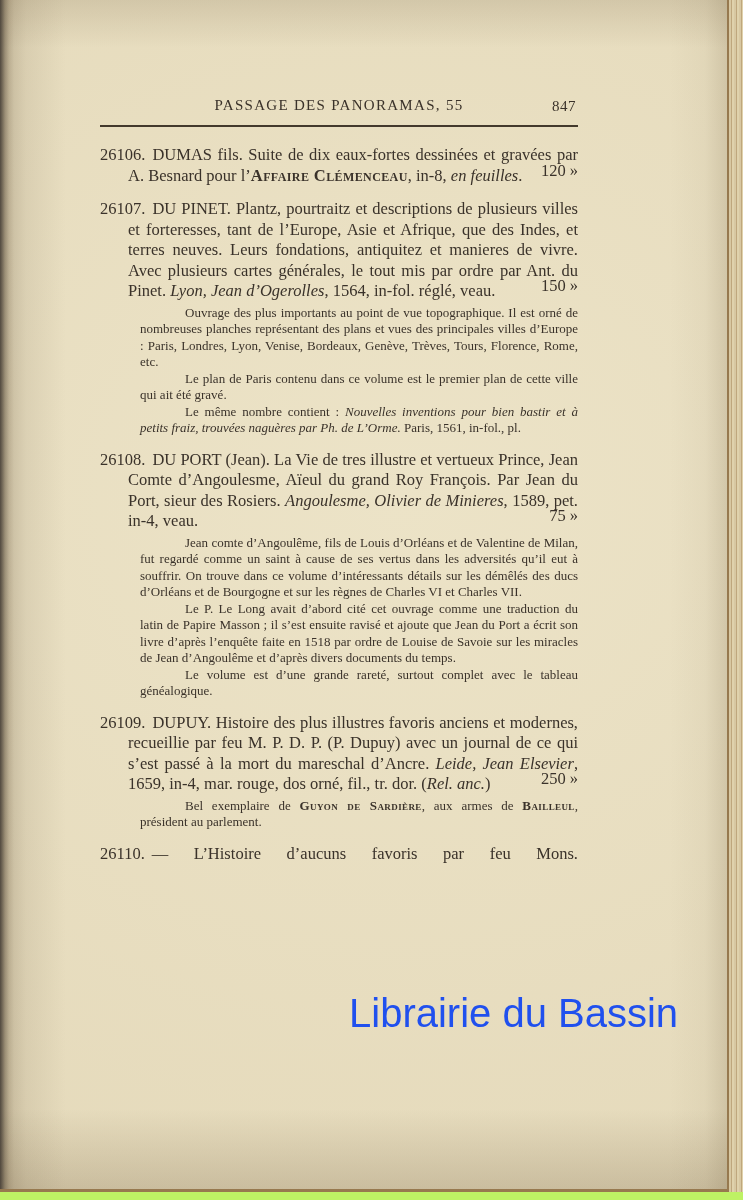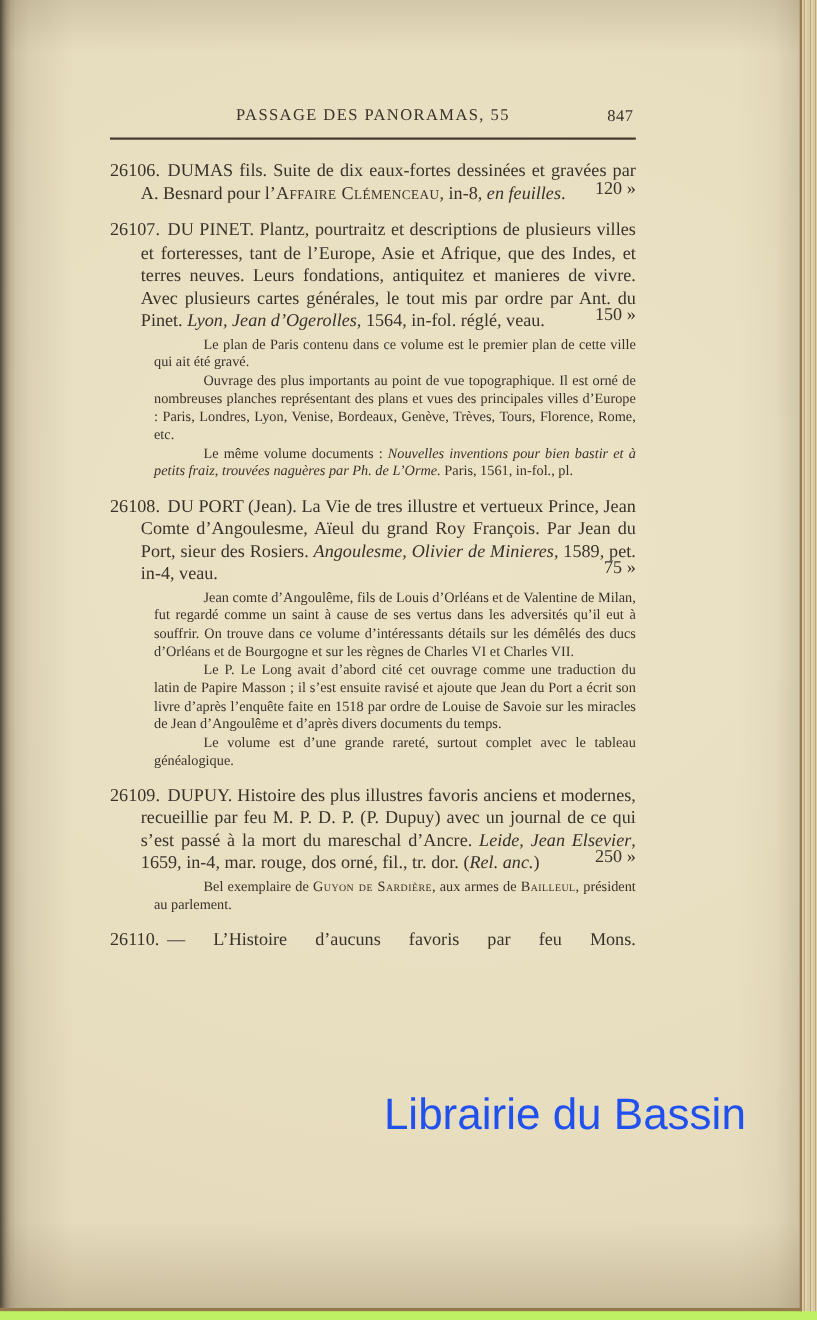--- a/index.html
+++ b/index.html
@@ -40,21 +40,21 @@
   .entry.first { margin-top:18px; }
   .ebody {
     margin:0; position:relative;
     font-size:16.5px; line-height:20.5px;
     text-align:justify;
     padding-left:28px; text-indent:-28px;
   }
   .num { padding-right:7px; }
   .price { position:absolute; right:0; bottom:5px; text-indent:0; }
   .it { font-style:italic; }
-  .sc { font-variant:small-caps; letter-spacing:.4px; }
+  .sc { font-variant:small-caps; letter-spacing:.4px;font-weight:bold; }
   .note { margin:3px 0 0 40px; font-size:13px; line-height:16.5px; }
   .note p { margin:0; text-indent:45px; text-align:justify; }
   .spread { text-align-last:justify; }
 
   
   .watermark {
     position:absolute; left:349px; top:993px;
     font-family:"Liberation Sans", sans-serif;
     font-size:40px; line-height:1; letter-spacing:0px;
     color:#2050ee; white-space:nowrap;
@@ -77,23 +77,23 @@
     </div>
     <div class="rule"></div>
 
     <div class="entry first">
       <p class="ebody"><span class="num">26106.</span><span>DUMAS fils. Suite de dix eaux-fortes dessinées et gravées par A. Besnard pour l’</span><span class="sc">Affaire Clémenceau</span><span>, in-8, </span><span class="it">en feuilles</span><span>.</span><span class="price">120 »</span></p>
     </div>
 
     <div class="entry">
       <p class="ebody"><span class="num">26107.</span><span>DU PINET. Plantz, pourtraitz et descriptions de plusieurs villes et forteresses, tant de l’Europe, Asie et Afrique, que des Indes, et terres neuves. Leurs fondations, antiquitez et manieres de vivre. Avec plusieurs cartes générales, le tout mis par ordre par Ant. du Pinet. </span><span class="it">Lyon, Jean d’Ogerolles</span><span>, 1564, in-fol. réglé, veau.</span><span class="price">150 »</span></p>
       <div class="note">
+        <p>Ouvrage des plus importants au point de vue topographique. Il est orné de nombreuses planches représentant des plans et vues des principales villes d’Europe : Paris, Londres, Lyon, Venise, Bordeaux, Genève, Trèves, Tours, Florence, Rome, etc.</p>
         <p>Le plan de Paris contenu dans ce volume est le premier plan de cette ville qui ait été gravé.</p>
-        <p>Ouvrage des plus importants au point de vue topographique. Il est orné de nombreuses planches représentant des plans et vues des principales villes d’Europe : Paris, Londres, Lyon, Venise, Bordeaux, Genève, Trèves, Tours, Florence, Rome, etc.</p>
-        <p><span>Le même volume documents : </span><span class="it">Nouvelles inventions pour bien bastir et à petits fraiz, trouvées naguères par Ph. de L’Orme.</span><span> Paris, 1561, in-fol., pl.</span></p>
+        <p><span>Le même nombre contient : </span><span class="it">Nouvelles inventions pour bien bastir et à petits fraiz, trouvées naguères par Ph. de L’Orme.</span><span> Paris, 1561, in-fol., pl.</span></p>
       </div>
     </div>
 
     <div class="entry">
       <p class="ebody"><span class="num">26108.</span><span>DU PORT (Jean). La Vie de tres illustre et vertueux Prince, Jean Comte d’Angoulesme, Aïeul du grand Roy François. Par Jean du Port, sieur des Rosiers. </span><span class="it">Angoulesme, Olivier de Minieres</span><span>, 1589, pet. in-4, veau.</span><span class="price">75 »</span></p>
       <div class="note">
         <p>Jean comte d’Angoulême, fils de Louis d’Orléans et de Valentine de Milan, fut regardé comme un saint à cause de ses vertus dans les adversités qu’il eut à souffrir. On trouve dans ce volume d’intéressants détails sur les démêlés des ducs d’Orléans et de Bourgogne et sur les règnes de Charles VI et Charles VII.</p>
         <p>Le P. Le Long avait d’abord cité cet ouvrage comme une traduction du latin de Papire Masson ; il s’est ensuite ravisé et ajoute que Jean du Port a écrit son livre d’après l’enquête faite en 1518 par ordre de Louise de Savoie sur les miracles de Jean d’Angoulême et d’après divers documents du temps.</p>
         <p>Le volume est d’une grande rareté, surtout complet avec le tableau généalogique.</p>
       </div>

